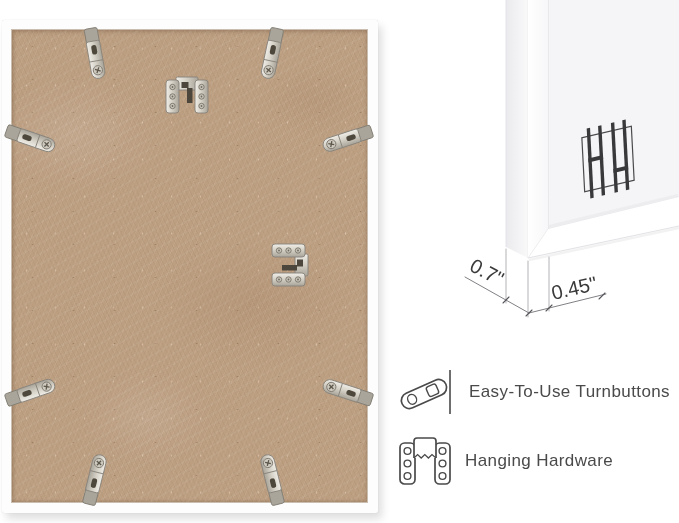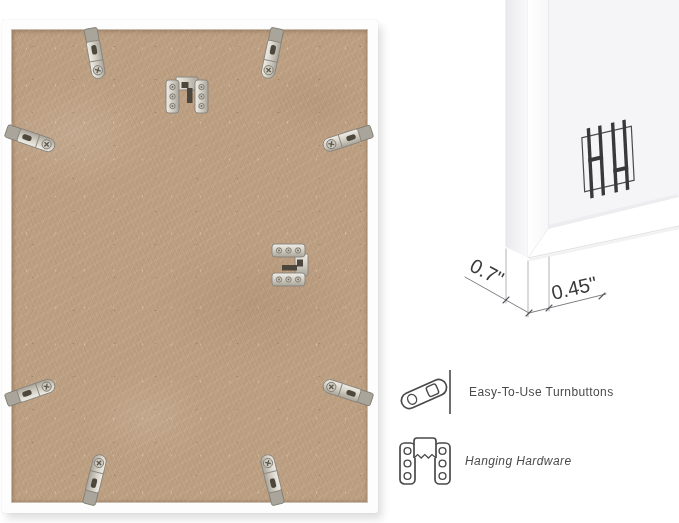--- a/index.html
+++ b/index.html
@@ -27,23 +27,23 @@
                   inset 0 2px 4px rgba(70,45,20,.18),
                   inset 0 -1px 3px rgba(70,45,20,.12),
                   inset 2px 0 3px rgba(70,45,20,.10);}
   .hw-layer{position:absolute;left:0;top:0;width:376px;height:493px;}
 
   
   .corner-scene{position:absolute;left:440px;top:0;width:239px;height:334px;}
   .dim-text{font-family:"Liberation Sans",sans-serif;font-size:20px;fill:#3a3a3a;}
 
   .feature{position:absolute;left:398px;display:flex;align-items:center;}
-  .feature .f-label{margin-left:13px;font-size:12px;color:#4a4a4a;letter-spacing:.4px;}
+  .feature .f-label{margin-left:13px;font-size:17px;color:#4a4a4a;letter-spacing:.4px;}
   #feature-0{top:366px;height:52px;}
-  #feature-1{top:434px;height:54px;font-style:italic;}
+  #feature-1{top:434px;height:54px;}
 </style>
 </head>
 <body>
 
 <div id="stage">
 
   <div class="frame">
     <div class="mdf"></div>
 
     <svg class="hw-layer" viewBox="0 0 376 493">

